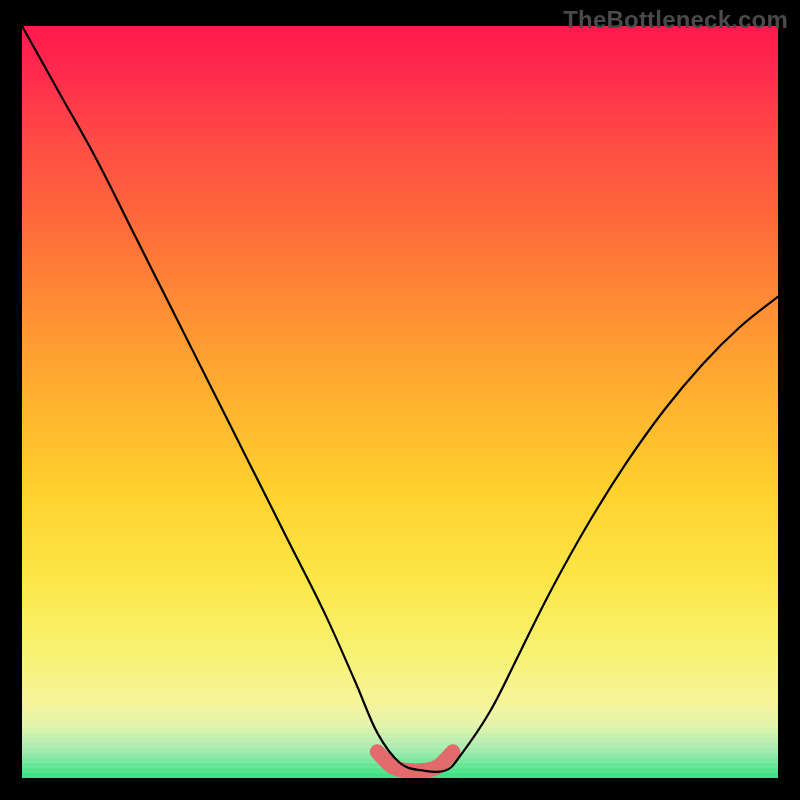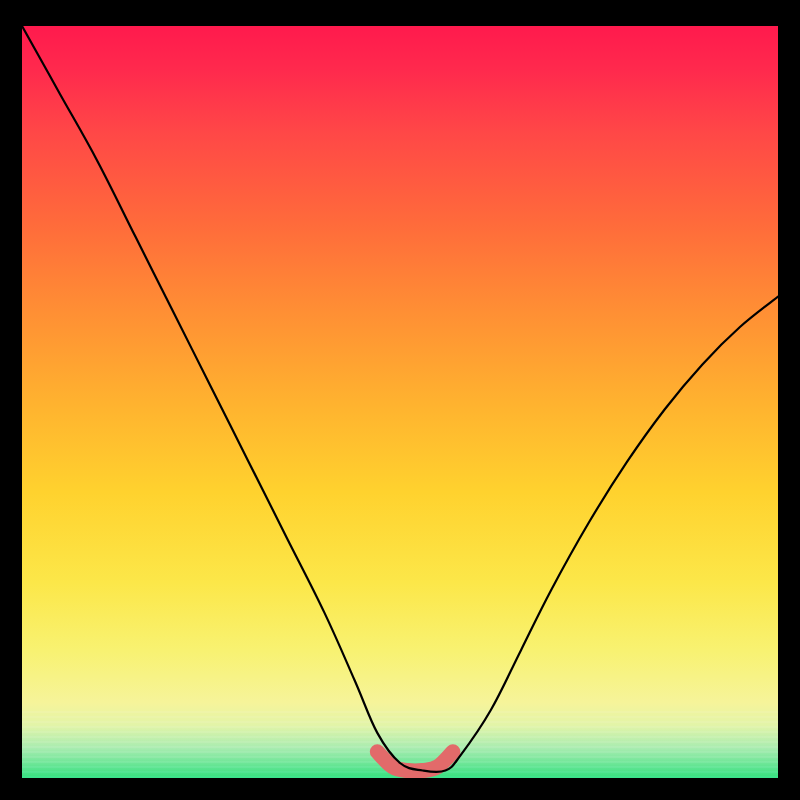--- a/index.html
+++ b/index.html
@@ -85,20 +85,21 @@
       rgba(255,255,255,0.18) 3px,
       rgba(255,255,255,0.18) 5px
     );
     mix-blend-mode: overlay;
   }
 </style>
 </head>
 <body>
 
 <div class="frame">
+  <div class="watermark">TheBottleneck.com</div>
 
   <div class="plot">
     <div class="bands"></div>
     <svg class="curves" viewBox="0 0 756 752" preserveAspectRatio="none">
       <path id="accent-path" class="accent" d="M 355.3 725.7 C 358.0 728.4, 365.0 737.3, 370.4 740.7 C 375.9 744.1, 380.1 743.8, 385.6 744.5 C 391.0 745.2, 395.2 745.2, 400.7 744.5 C 406.1 743.8, 410.4 744.1, 415.8 740.7 C 421.2 737.3, 428.2 728.4, 430.9 725.7"></path>
       <path id="main-path" class="curve-main" d="M 0.0 0.0 C 6.8 12.2, 24.2 43.3, 37.8 67.7 C 51.4 92.0, 62.0 109.6, 75.6 135.4 C 89.2 161.1, 99.8 183.5, 113.4 210.6 C 127.0 237.6, 137.6 258.7, 151.2 285.8 C 164.8 312.8, 175.4 333.9, 189.0 361.0 C 202.6 388.0, 213.2 409.1, 226.8 436.2 C 240.4 463.2, 251.0 484.3, 264.6 511.4 C 278.2 538.4, 290.2 560.8, 302.4 586.6 C 314.6 612.3, 323.1 632.6, 332.6 654.2 C 342.2 675.9, 347.2 692.0, 355.3 706.9 C 363.5 721.8, 369.8 730.2, 378.0 737.0 C 386.2 743.7, 392.5 743.1, 400.7 744.5 C 408.8 745.8, 416.6 747.2, 423.4 744.5 C 430.2 741.8, 430.3 740.3, 438.5 729.4 C 446.6 718.6, 457.8 703.3, 468.7 684.3 C 479.6 665.4, 488.1 645.8, 499.0 624.2 C 509.8 602.5, 517.0 587.0, 529.2 564.0 C 541.4 541.0, 553.4 519.3, 567.0 496.3 C 580.6 473.3, 591.2 456.5, 604.8 436.2 C 618.4 415.9, 629.0 401.1, 642.6 383.5 C 656.2 365.9, 666.8 353.3, 680.4 338.4 C 694.0 323.5, 704.6 313.0, 718.2 300.8 C 731.8 288.6, 749.2 276.1, 756.0 270.7"></path>
     </svg>
   </div>
 </div>
 

